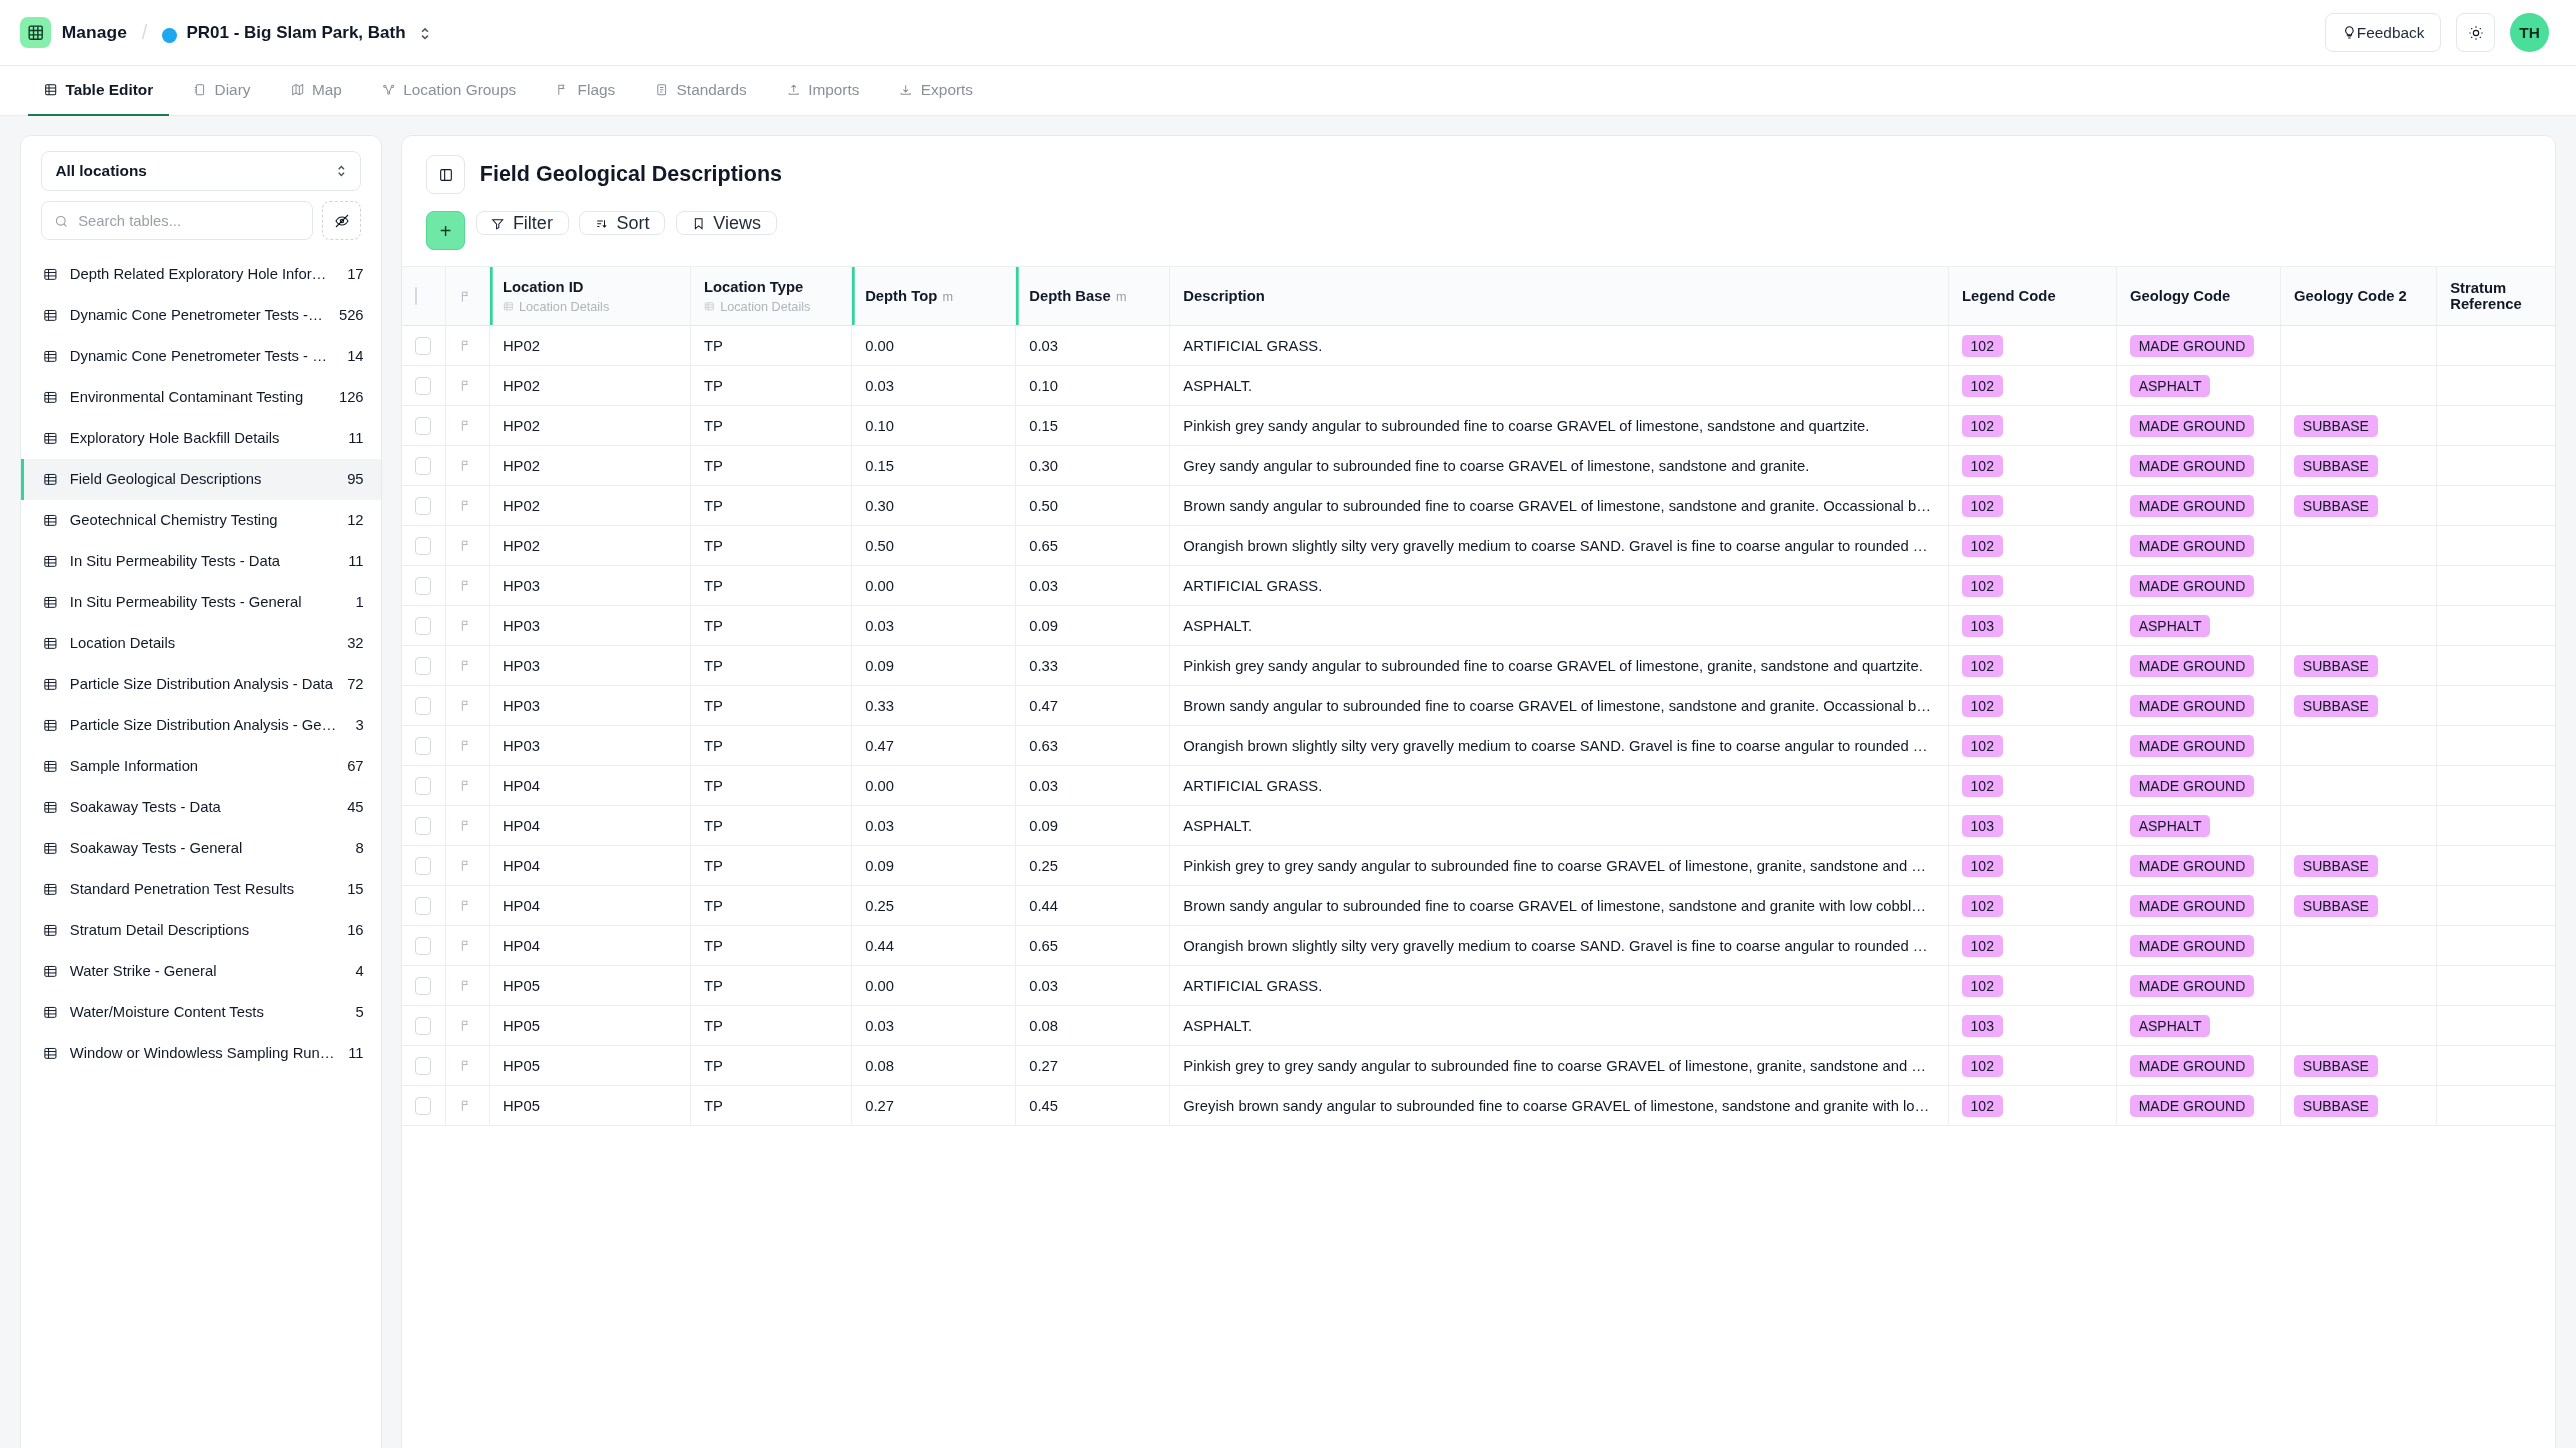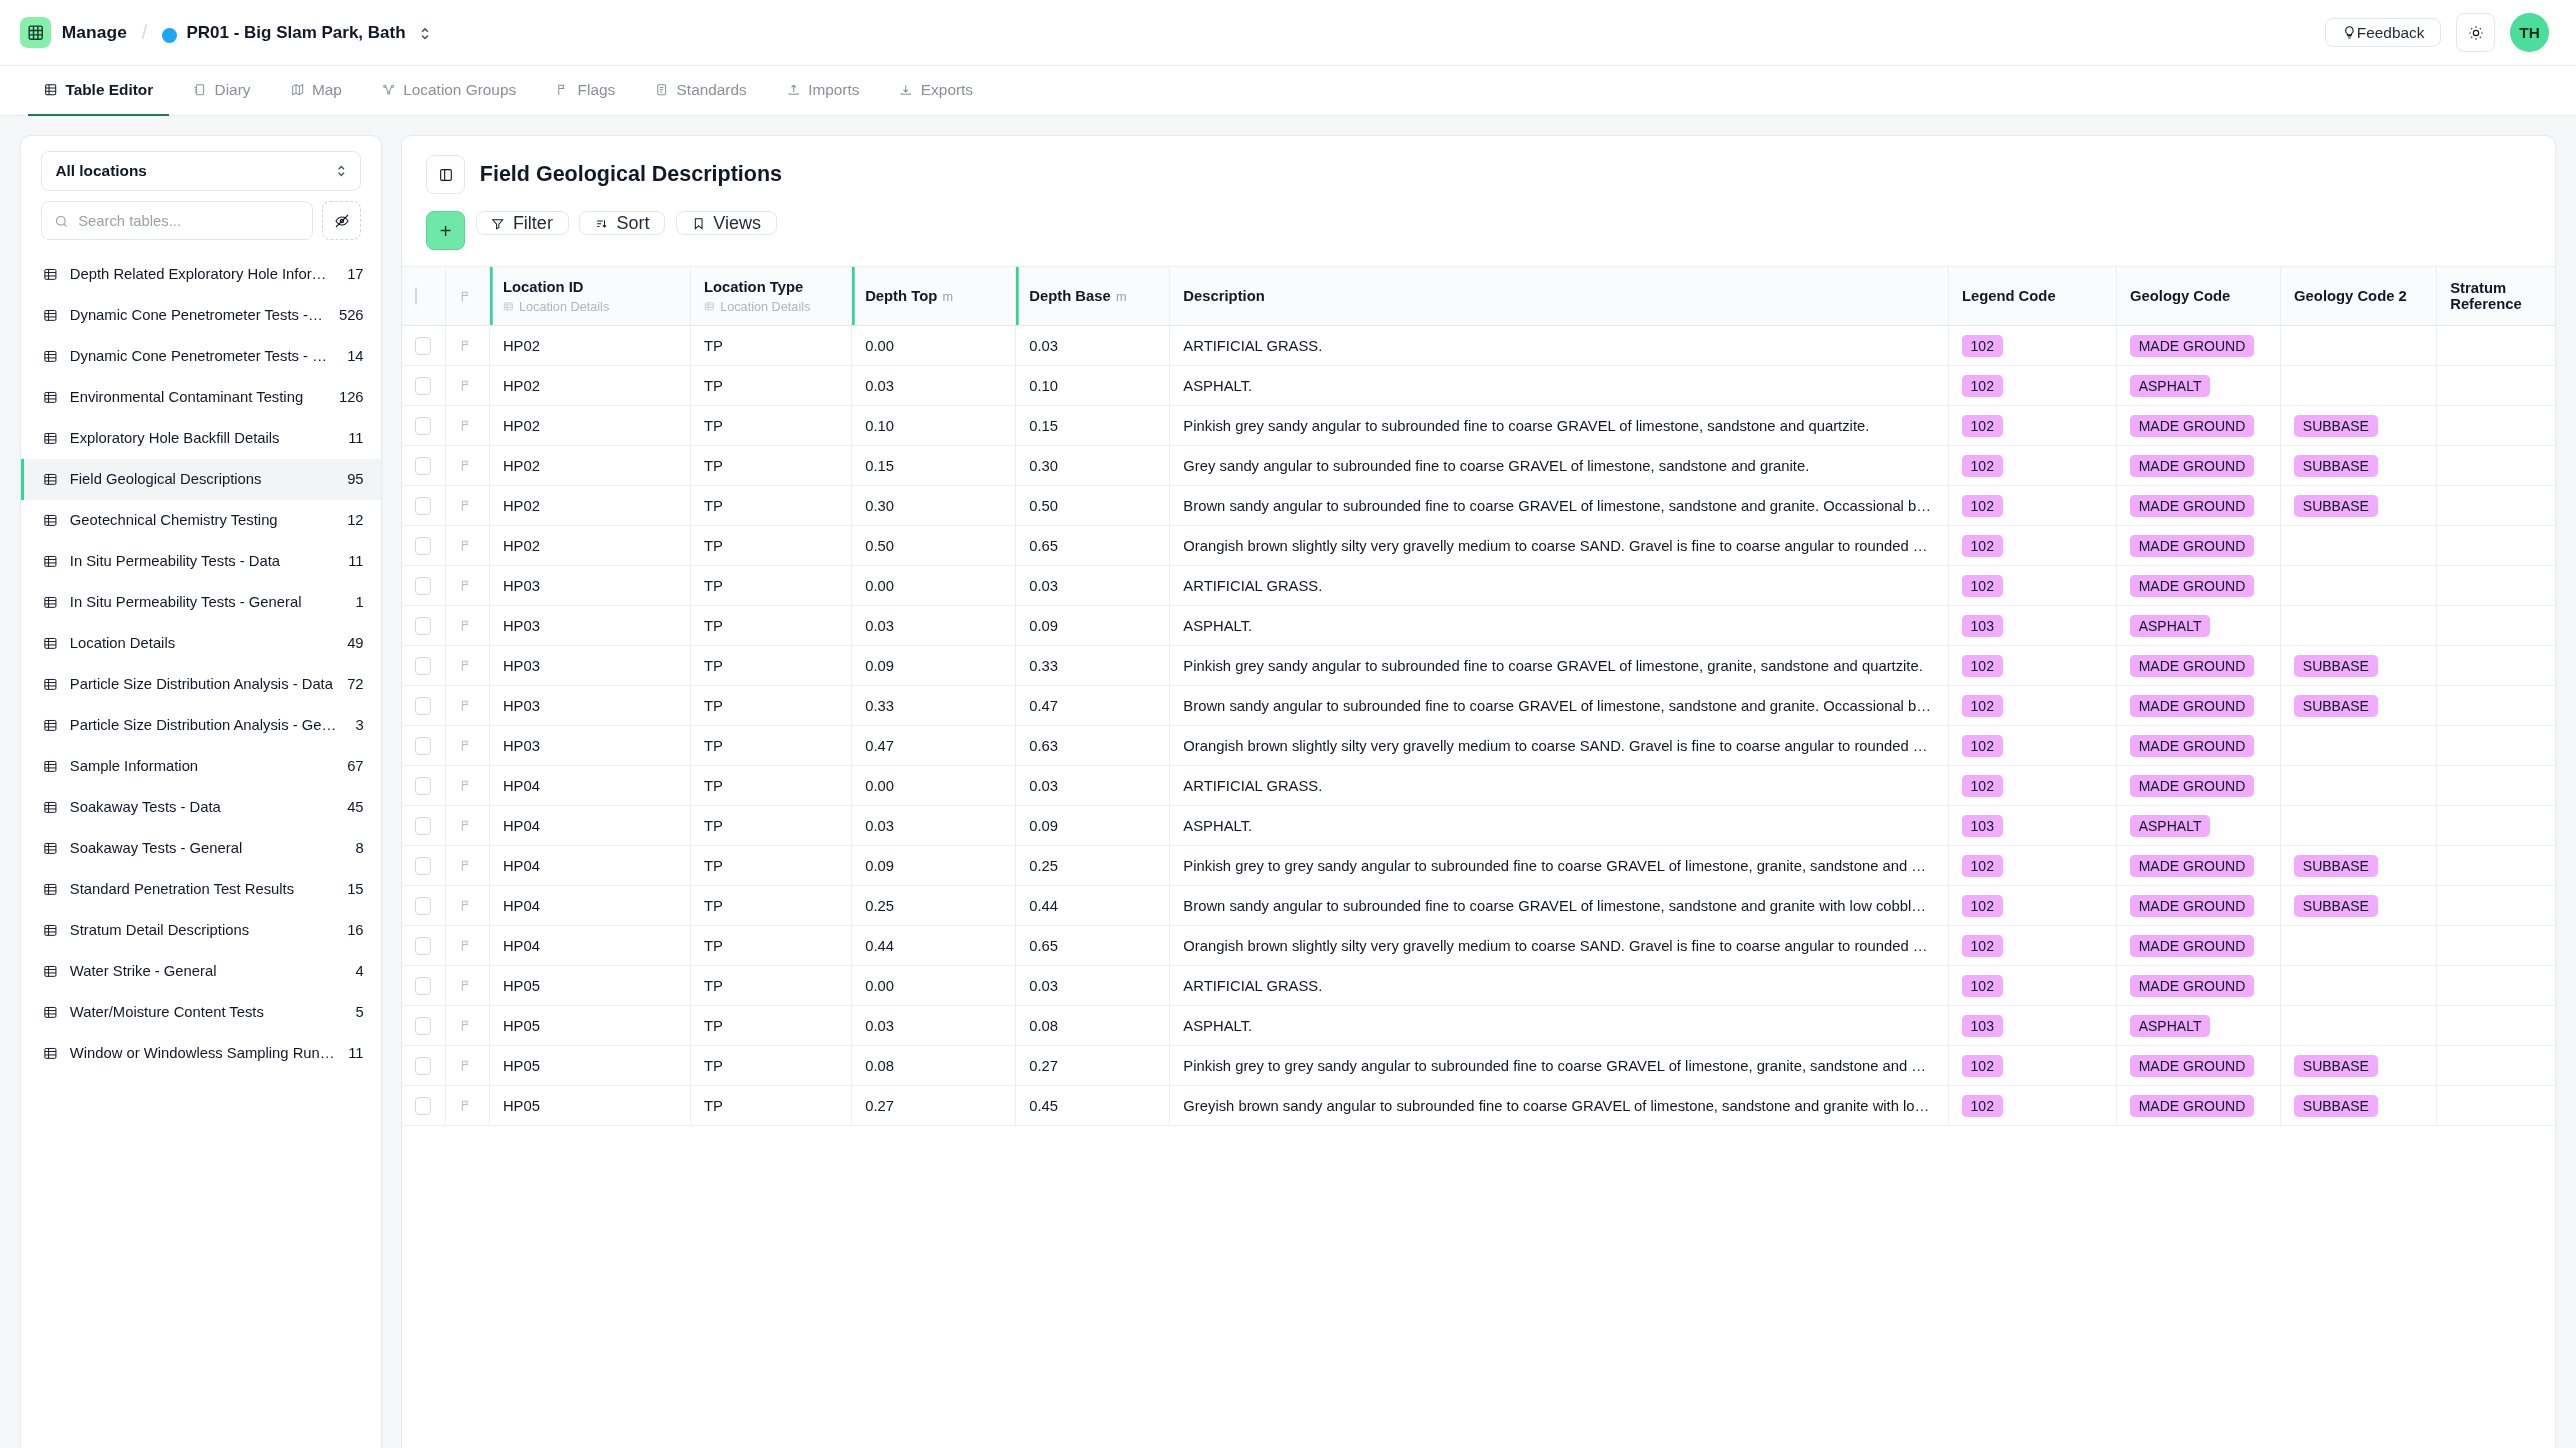--- a/index.html
+++ b/index.html
@@ -27,21 +27,21 @@
     display: flex; align-items: center; justify-content: center;
   }
   .brand-name { font-size: 17.4px; font-weight: 700; letter-spacing: 0.1px; }
   .crumb-sep { color: #d7dbe0; font-size: 20px; margin: 0 14.8px; font-weight: 300; }
   .proj { display: flex; align-items: flex-end; gap: 9.4px; cursor: pointer; }
   .proj-dot { width: 14.8px; height: 14.8px; border-radius: 50%; background: #1ca7f0; }
   .proj-name { font-size: 17px; font-weight: 700; }
   .chev-ud { display: flex; flex-direction: column; gap: 2px; margin-left: 4px; }
   .topbar-right { margin-left: auto; display: flex; align-items: center; gap: 14.8px; }
   .btn-outline {
-    height: 29px; border: 0.7px solid #e3e6ea; border-radius: 8px;
+    height: 39px; border: 0.7px solid #e3e6ea; border-radius: 8px;
     background: #fff; display: flex; align-items: center; 
     padding: 0 16px; font-size: 15.4px; color: #1f2937; cursor: pointer;
   }
   .icon-sq {
     width: 39px; height: 39px; border: 0.7px solid #e3e6ea; border-radius: 8px;
     background: #fff; display: flex; align-items: center; justify-content: center;
     cursor: pointer;
   }
   .avatar {
     width: 39px; height: 39px; border-radius: 50%; background: #4ade9a;
@@ -408,21 +408,21 @@
           <span class="ct">1</span>
         </div>
         <div class="sb-item">
           <span>
             <svg width="14.8" height="14.8" viewBox="0 0 24 24" fill="none" stroke="#111827" stroke-width="1.6">
               <rect x="3" y="4" width="18" height="16" rx="2"></rect>
               <path d="M3 9h18M3 14.5h18M9 4v16"></path>
             </svg>
           </span>
           <span class="nm">Location Details</span>
-          <span class="ct">49</span>
+          <span class="ct">32</span>
         </div>
         <div class="sb-item">
           <span>
             <svg width="14.8" height="14.8" viewBox="0 0 24 24" fill="none" stroke="#111827" stroke-width="1.6">
               <rect x="3" y="4" width="18" height="16" rx="2"></rect>
               <path d="M3 9h18M3 14.5h18M9 4v16"></path>
             </svg>
           </span>
           <span class="nm">Particle Size Distribution Analysis - Data</span>
           <span class="ct">72</span>

